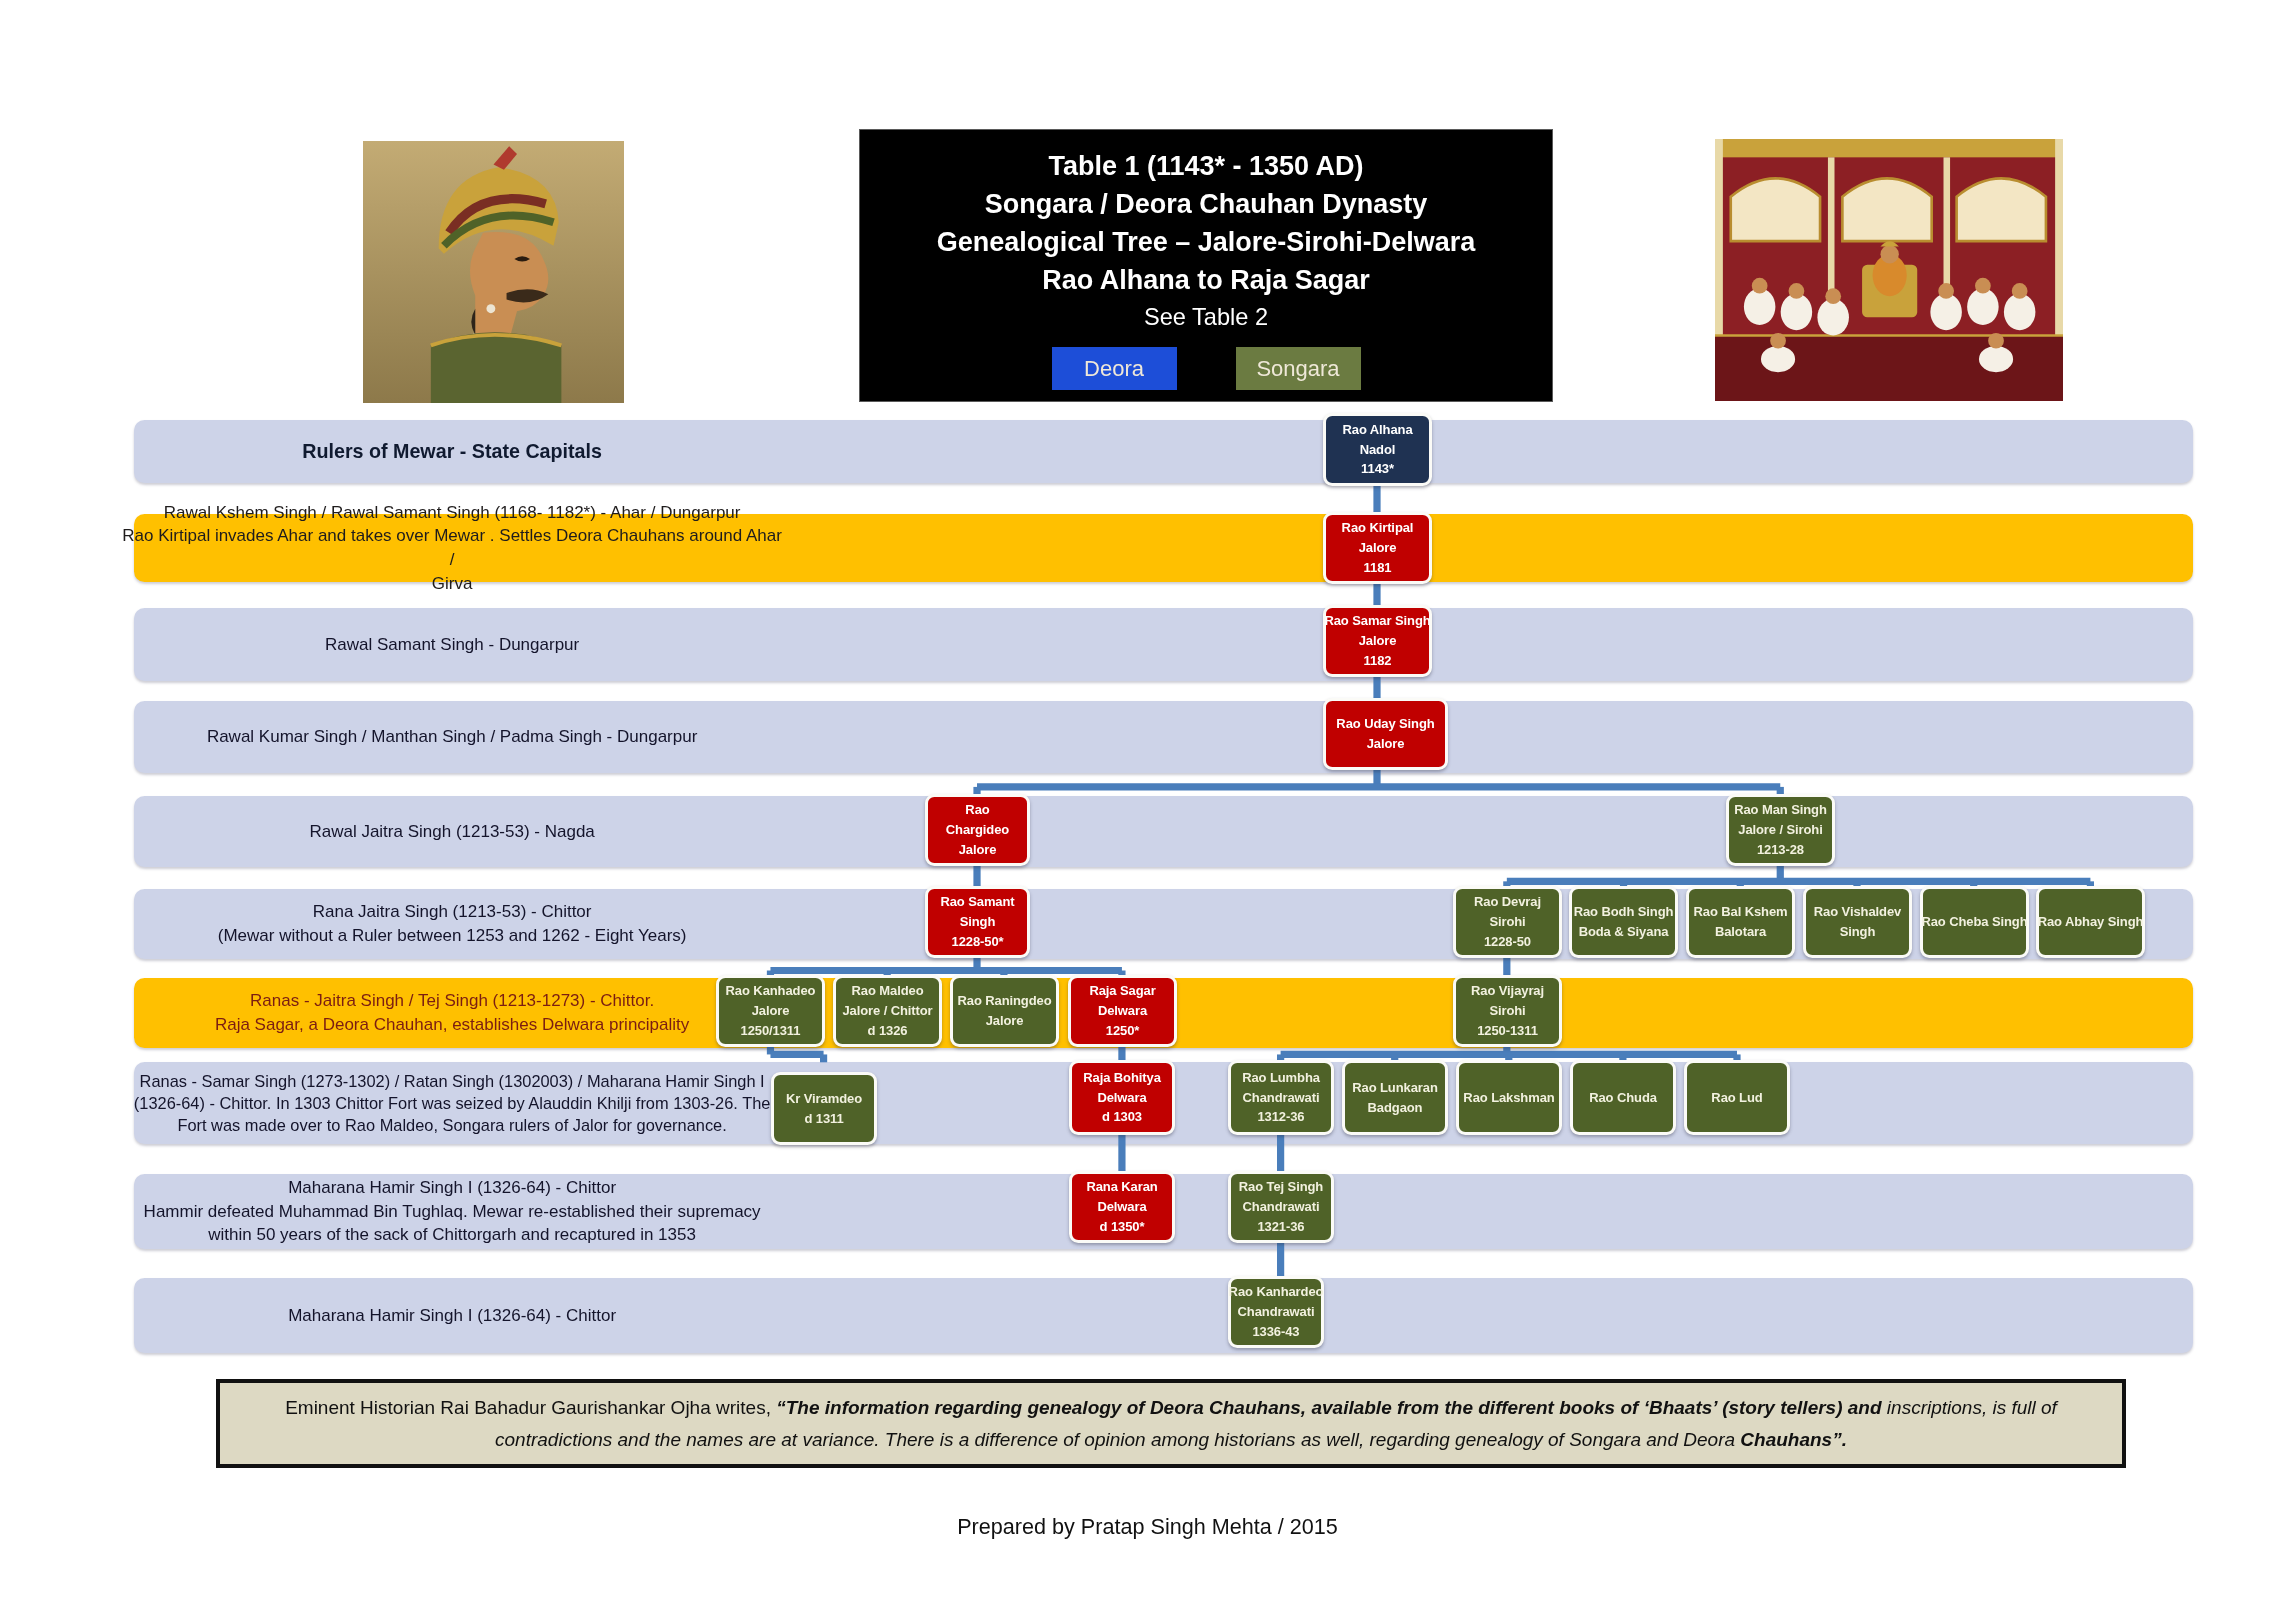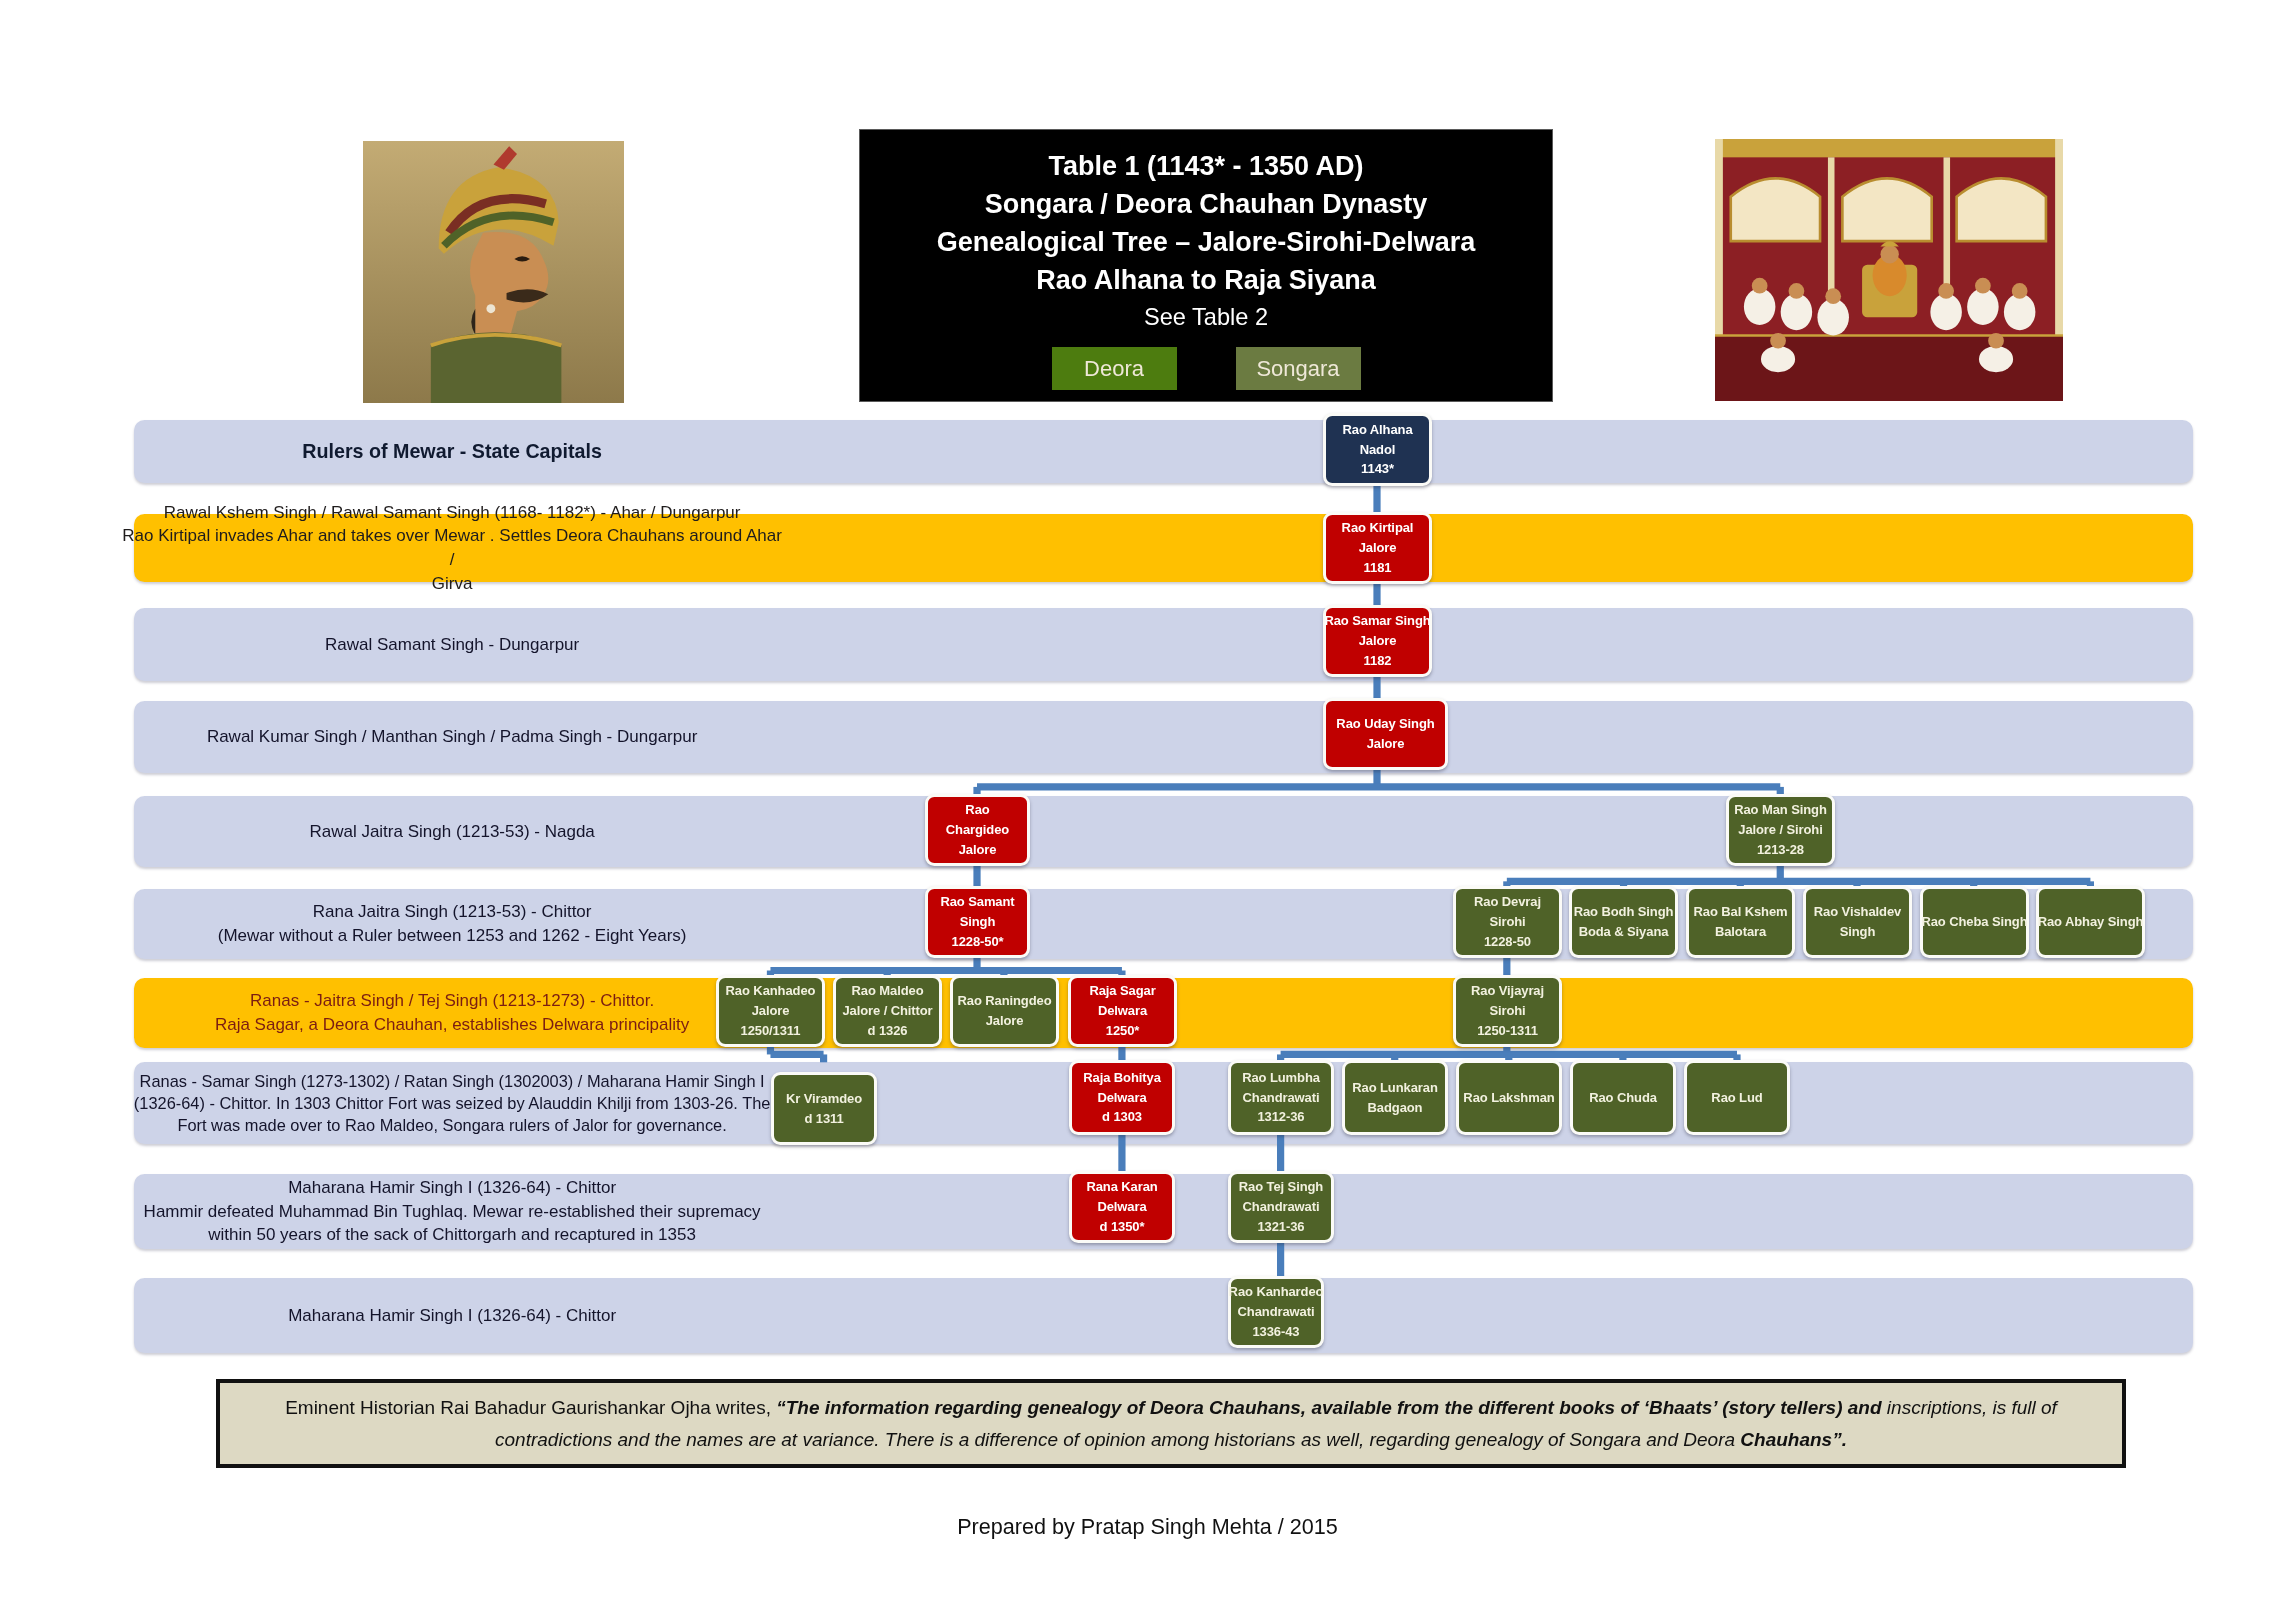--- a/index.html
+++ b/index.html
@@ -10,21 +10,21 @@
   .portrait{position:absolute;left:363px;top:141px;width:261px;height:262px;}
   .painting{position:absolute;left:1715px;top:139px;width:348px;height:262px;}
   .titlebox{position:absolute;left:859px;top:129px;width:694px;height:273px;background:#000;
     border:1.3px solid #5a5a5a;color:#fff;text-align:center;display:flex;flex-direction:column;
     align-items:center;justify-content:flex-start;padding-top:17px;box-sizing:border-box;}
   .titlebox .t{font-weight:bold;font-size:27px;line-height:38px;}
   .titlebox .sub{font-size:23.6px;line-height:35px;font-weight:400;margin-top:1.3px;}
   .legendrow{display:flex;gap:59px;margin-top:11.8px;}
   .legbtn{width:125px;height:43px;display:flex;align-items:center;justify-content:center;
     font-size:22px;color:#efe8d8;}
-  .legbtn.deora{background:#4d7c0f;}
+  .legbtn.deora{background:#1d4ed8;}
   .legbtn.songara{background:#6b7b41;}
 
   
   .band{position:absolute;left:134px;width:2059px;border-radius:10.5px;
     box-shadow:0 2px 2.6px rgba(60,60,90,.25);}
   .band--lavender{background:#cdd3e8;}
   .band--gold{background:#ffc000;}
   .bandtext{position:absolute;left:-16.4px;top:0;bottom:0;width:669px;display:flex;
     flex-direction:column;align-items:center;justify-content:center;text-align:center;
     color:#14142b;font-size:17px;line-height:23.6px;}
@@ -80,21 +80,21 @@
       <path d="M84,148 Q100,160 116,150" stroke="#ece4d2" stroke-width="3" fill="none" stroke-dasharray="1.5,3"></path>
       <path d="M52,156 Q100,136 152,156 L152,200 L52,200 Z" fill="#5a6430"></path>
       <path d="M52,156 Q100,140 152,156" stroke="#c9a23b" stroke-width="3" fill="none"></path>
     </svg>
   </div>
 
   <div class="titlebox">
     <div class="t">Table 1 (1143* - 1350 AD)</div>
     <div class="t">Songara / Deora Chauhan Dynasty</div>
     <div class="t">Genealogical Tree – Jalore-Sirohi-Delwara</div>
-    <div class="t">Rao Alhana to Raja Siyana</div>
+    <div class="t">Rao Alhana to Raja Sagar</div>
     <div class="sub">See Table 2</div>
     <div class="legendrow">
       <div class="legbtn deora">Deora</div>
       <div class="legbtn songara">Songara</div>
     </div>
   </div>
 
   <div class="painting">
     <svg viewBox="0 0 265 200" width="348" height="262" preserveAspectRatio="none">
       <rect x="0" y="0" width="265" height="200" fill="#8c1f24"></rect>

